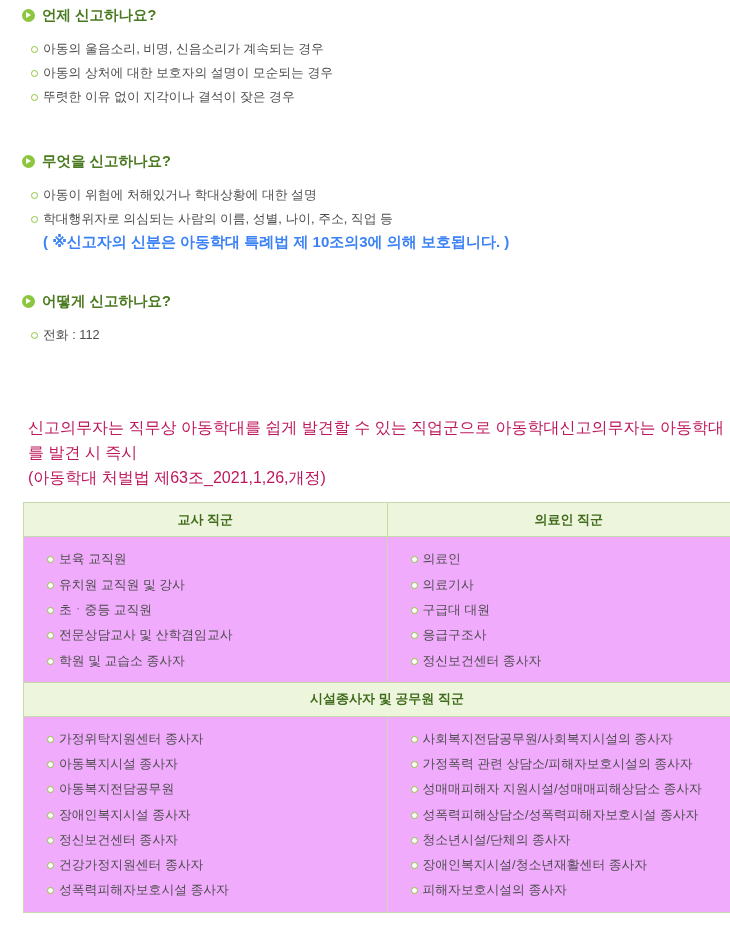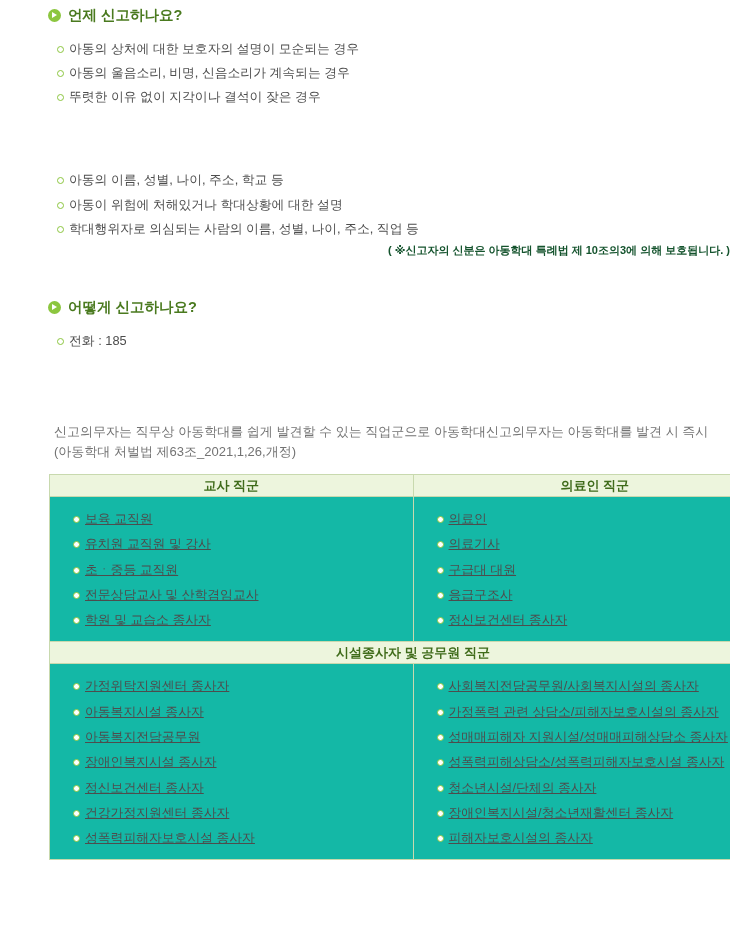--- a/index.html
+++ b/index.html
@@ -75,118 +75,119 @@
     width: 5px;
     height: 5px;
     border-radius: 50%;
     border: 1.5px solid #8cc63f;
     background: #ffffff;
   }
 
   .gap-after-head { height: 17px; }
 
   .block { margin: 0 0 0 0; }
-  .s1 { padding: 8px 0 0 22px; margin-left: 26px; }
+  .s1 { padding: 8px 0 0 22px; }
   .s-body { padding-left: 8px; }
 
   .spacer-lg { height: 34px; }
   .spacer-md { height: 24px; }
   .spacer-sm { height: 12px; }
 
   .note-red {
-    color: #14532d;
-    font-size: 11px;
+    color: #3b82f6;
+    font-size: 15px;
     font-weight: bold;
     padding-left: 13px;
     margin-top: -1px;
-    text-align: right;
   }
 
   .para {
-    font-size: 13px;
-    color: #737373;
+    font-size: 16px;
+    color: #be185d;
     line-height: 1.55;
     padding-left: 6px;
   }
 
   
   table.duty {
     width: 728px;
     border-collapse: collapse;
     margin-left: 1px;
     table-layout: fixed;
   }
   table.duty th {
     background: #edf5dd;
     border: 1px solid #c8d9ae;
     color: #3f6b1a;
     font-size: 13px;
     font-weight: bold;
-    height: 22px;
+    height: 34px;
     text-align: center;
     vertical-align: middle;
   }
   table.duty td {
     border: 1px solid #c8d9ae;
     vertical-align: top;
     padding: 13px 10px 13px 22px;
-    background: #14b8a6;
-    text-decoration: underline;
+    background: #f0abfc;
   }
   table.duty td ul.dot-list li {
     margin-bottom: 8px;
     font-size: 12.8px;
   }
   table.duty td ul.dot-list li:last-child { margin-bottom: 0; }
 </style>
 </head>
 <body>
 
 <div class="page">
 
   <div class="block s1">
     <div class="section-head">
       <span class="head-icon"></span>
       <span class="head-title">언제 신고하나요?</span>
     </div>
     <div class="gap-after-head"></div>
     <div class="s-body">
       <ul class="dot-list">
+        <li>아동의 울음소리, 비명, 신음소리가 계속되는 경우</li>
         <li>아동의 상처에 대한 보호자의 설명이 모순되는 경우</li>
-        <li>아동의 울음소리, 비명, 신음소리가 계속되는 경우</li>
         <li>뚜렷한 이유 없이 지각이나 결석이 잦은 경우</li>
       </ul>
     </div>
   </div>
 
   <div class="spacer-lg"></div>
 
   <div class="block s1">
+    <div class="section-head">
+      <span class="head-icon"></span>
+      <span class="head-title">무엇을 신고하나요?</span>
+    </div>
     <div class="gap-after-head"></div>
     <div class="s-body">
       <ul class="dot-list">
-        <li>아동의 이름, 성별, 나이, 주소, 학교 등</li>
         <li>아동이 위험에 처해있거나 학대상황에 대한 설명</li>
         <li>학대행위자로 의심되는 사람의 이름, 성별, 나이, 주소, 직업 등</li>
       </ul>
       <div class="note-red">( ※신고자의 신분은 아동학대 특례법 제 10조의3에 의해 보호됩니다. )</div>
     </div>
   </div>
 
   <div class="spacer-lg"></div>
 
   <div class="block s1">
     <div class="section-head">
       <span class="head-icon"></span>
       <span class="head-title">어떻게 신고하나요?</span>
     </div>
     <div class="gap-after-head"></div>
     <div class="s-body">
       <ul class="dot-list">
-        <li>전화 : 185</li>
+        <li>전화 : 112</li>
       </ul>
     </div>
   </div>
 
   <div class="spacer-lg"></div>
 
   <div class="block s1">
     <div class="spacer-md"></div>
     <div class="para">
       <div>신고의무자는 직무상 아동학대를 쉽게 발견할 수 있는 직업군으로 아동학대신고의무자는 아동학대를 발견 시 즉시</div>

